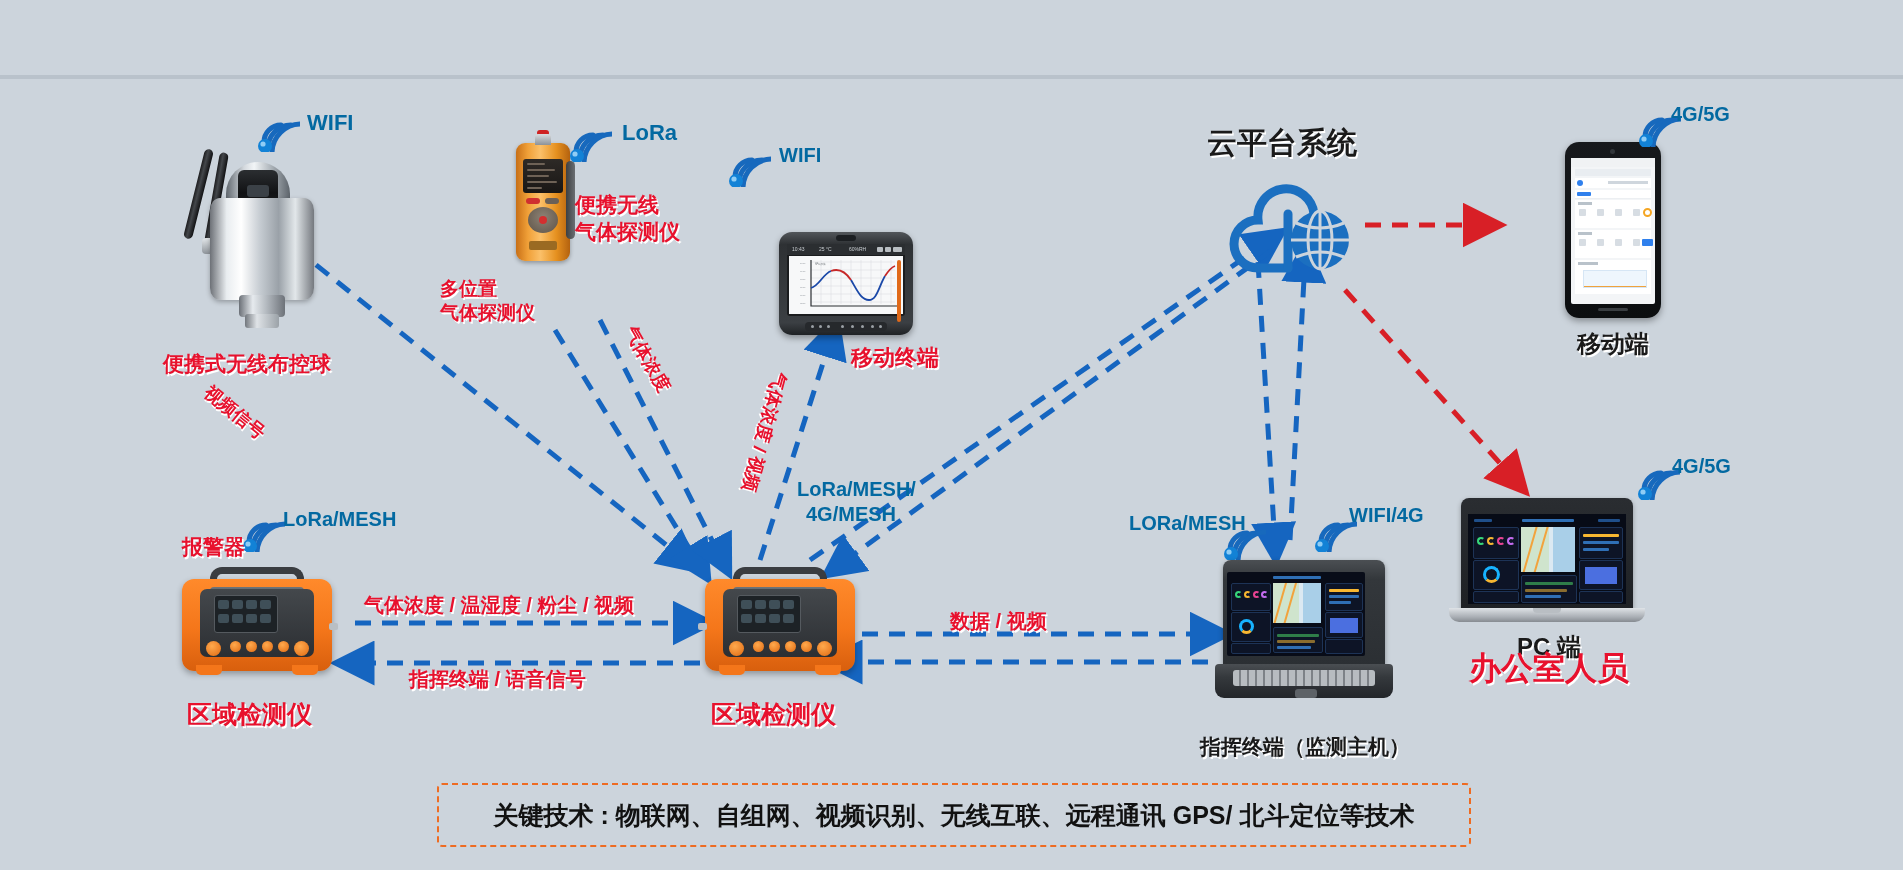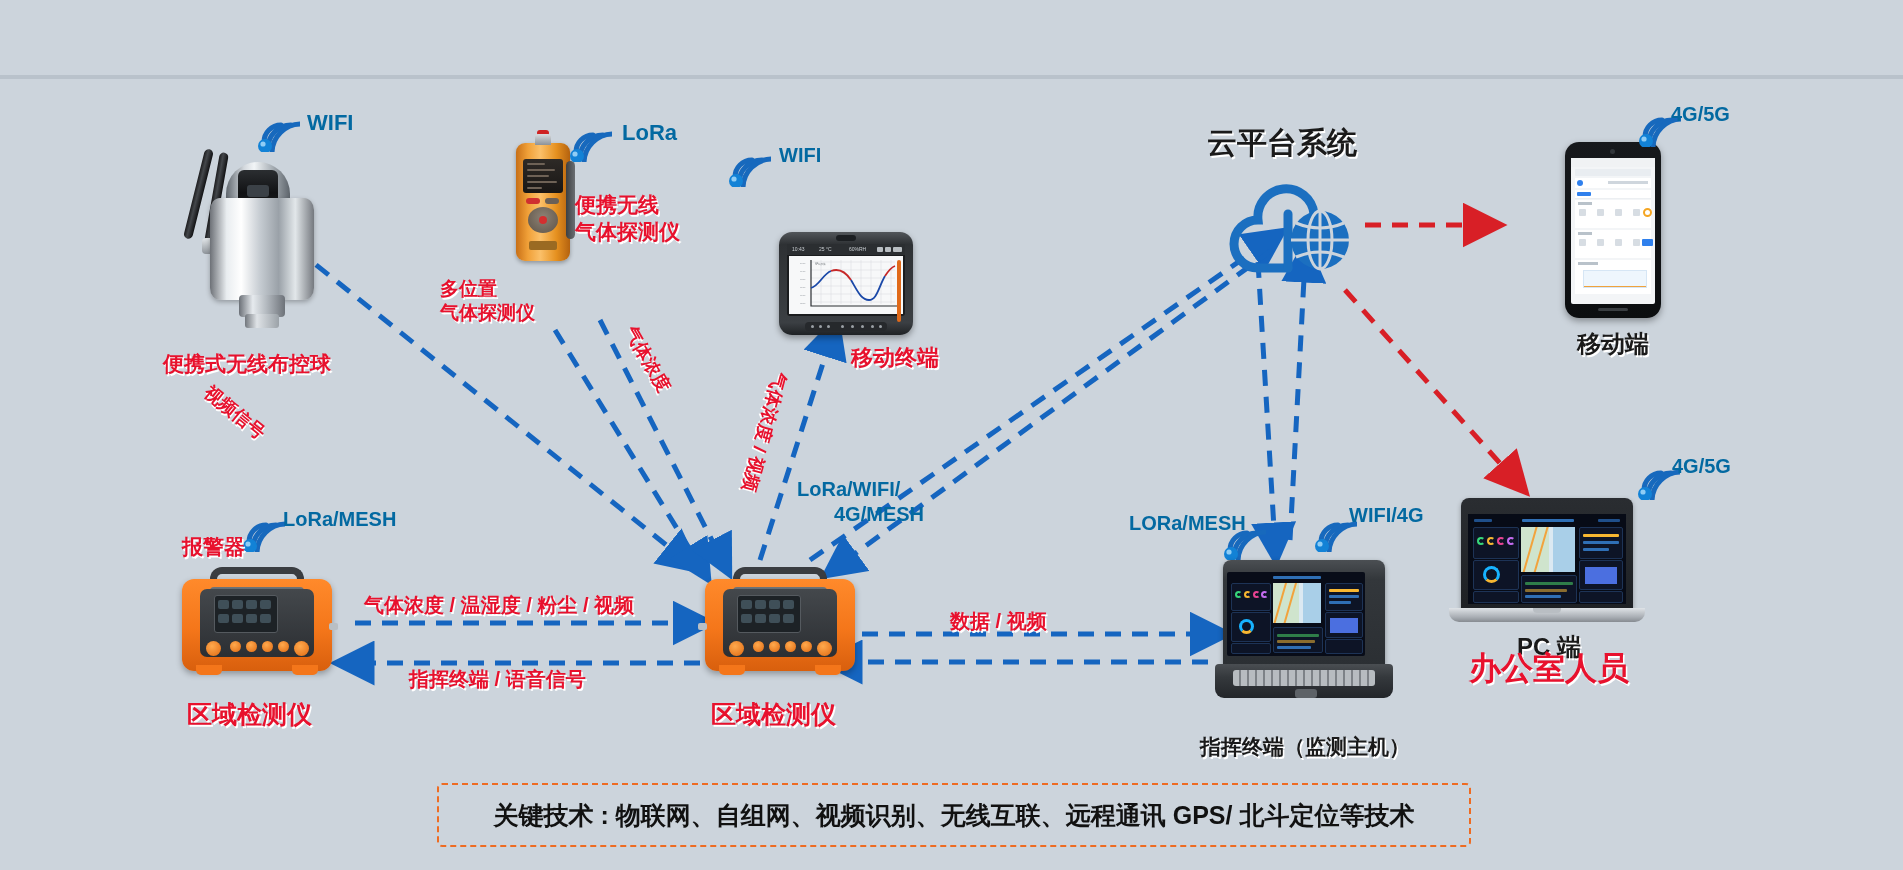--- a/index.html
+++ b/index.html
@@ -352,22 +352,22 @@
       <circle cx="9" cy="34" r="7" fill="#1282d6"></circle>
         <circle cx="7" cy="32" r="2.6" fill="#8fcdf5"></circle>
       </svg>
   </div>
   <div class="lbl lbl-blue" style="left:779px;top:144px;font-size:20px;">WIFI</div>
   <div class="lbl lbl-red shadowtxt" style="left:851px;top:345px;font-size:22px;">移动终端</div>
 
   <div class="lbl lbl-red shadowtxt" style="left:213px;top:382px;font-size:18px;transform:rotate(39deg);transform-origin:left top;">视频信号</div>
   <div class="lbl lbl-red shadowtxt" style="left:638px;top:323px;font-size:18px;transform:rotate(60deg);transform-origin:left top;">气体浓度</div>
   <div class="lbl lbl-red shadowtxt" style="left:790px;top:375px;font-size:18px;transform:rotate(105deg);transform-origin:left top;">气体浓度 / 视频</div>
-  <div class="lbl lbl-blue" style="left:797px;top:478px;font-size:20px;">LoRa/WIFI/</div>
-  <div class="lbl lbl-blue" style="left:806px;top:503px;font-size:20px;margin-left:28px;">4G/MESH</div>
+  <div class="lbl lbl-blue" style="left:797px;top:478px;font-size:20px;">LoRa/MESH/</div>
+  <div class="lbl lbl-blue" style="left:806px;top:503px;font-size:20px;">4G/MESH</div>
 
   <div class="wifi" style="left:241px;top:512px;">
     <svg viewBox="0 0 44 40">
         <g fill="none" stroke="#1769bd" stroke-width="5" stroke-linecap="round">
       <path d="M8 30 A17 17 0 0 1 25 13"></path>
           <path d="M12 36 A23 23 0 0 1 35 13"></path>
           <path d="M16 41 A29 29 0 0 1 45 12"></path>
         </g>
       <circle cx="9" cy="34" r="7" fill="#1282d6"></circle>
         <circle cx="7" cy="32" r="2.6" fill="#8fcdf5"></circle>

